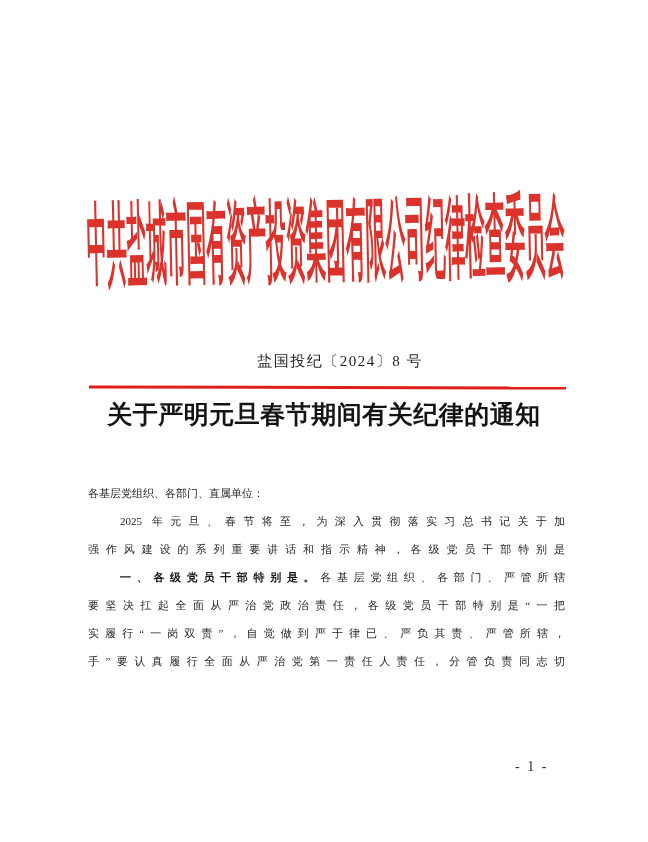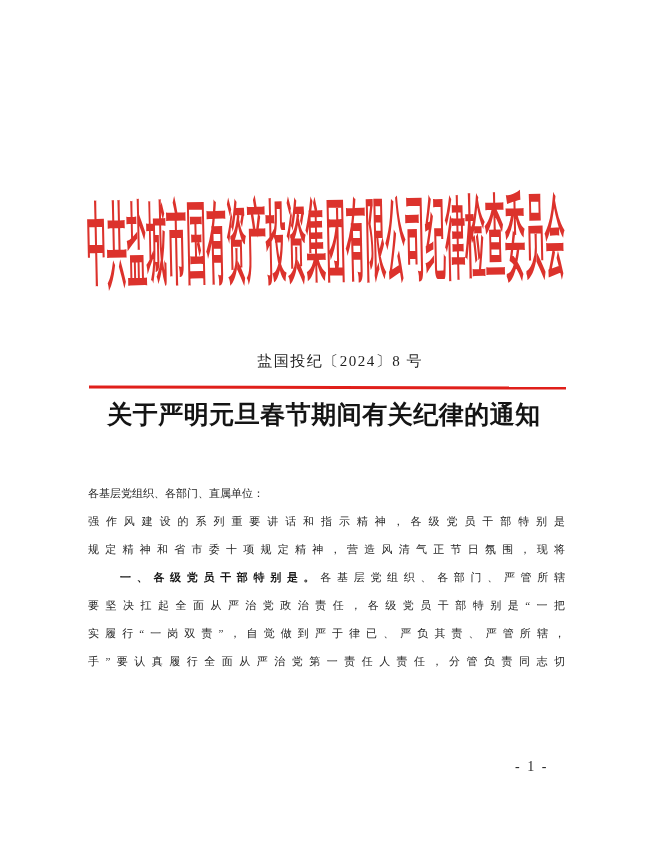--- a/index.html
+++ b/index.html
@@ -112,25 +112,25 @@
   <div class="docnum">盐国投纪〔2024〕8 号</div>
 
   <div class="redline" style="background: rgb(224, 31, 26);"></div>
 
   <div class="doc-title">关于严明元旦春节期间有关纪律的通知</div>
 
   <div class="doc-body">
     <div class="bl left">
       <span>各基层党组织、各部门、直属单位：</span>
     </div>
+    <div class="bl just indent">
+      <span>2025 年元旦、春节将至，为深入贯彻落实习总书记关于加</span>
+    </div>
     <div class="bl just">
       <span>强作风建设的系列重要讲话和指示精神，各级党员干部特别是</span>
-    </div>
-    <div class="bl just">
-      <span>规定精神和省市委十项规定精神，营造风清气正节日氛围，现将</span>
     </div>
     <div class="bl just indent">
       <span class="sec-head">一、各级党员干部特别是。</span><span>各基层党组织、各部门、严管所辖</span>
     </div>
     <div class="bl just">
       <span>要坚决扛起全面从严治党政治责任，各级党员干部特别是“一把</span>
     </div>
     <div class="bl just">
       <span>实履行“一岗双责”，自觉做到严于律已、严负其责、严管所辖，</span>
     </div>

